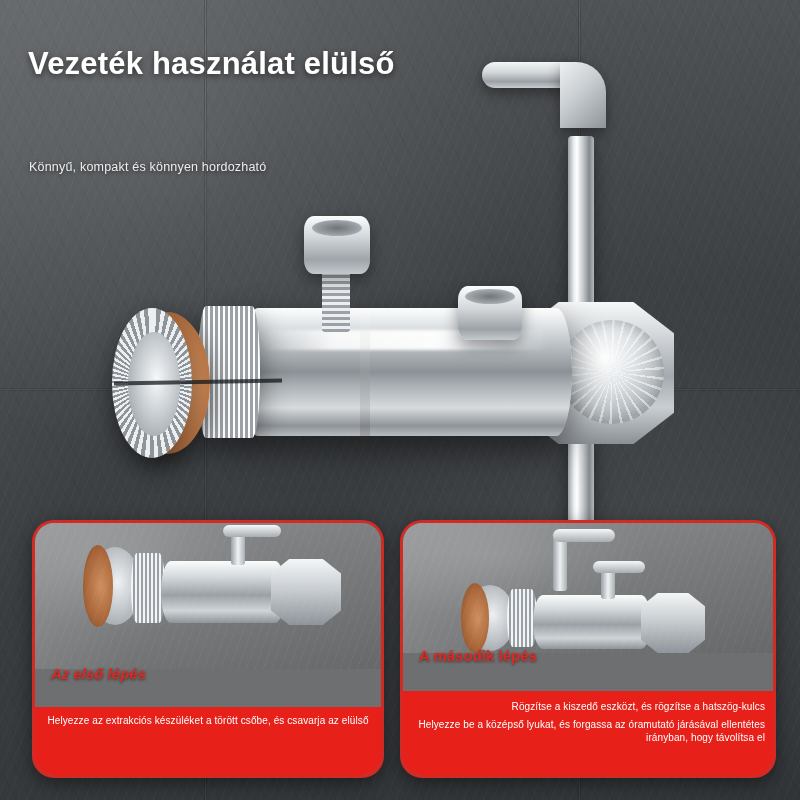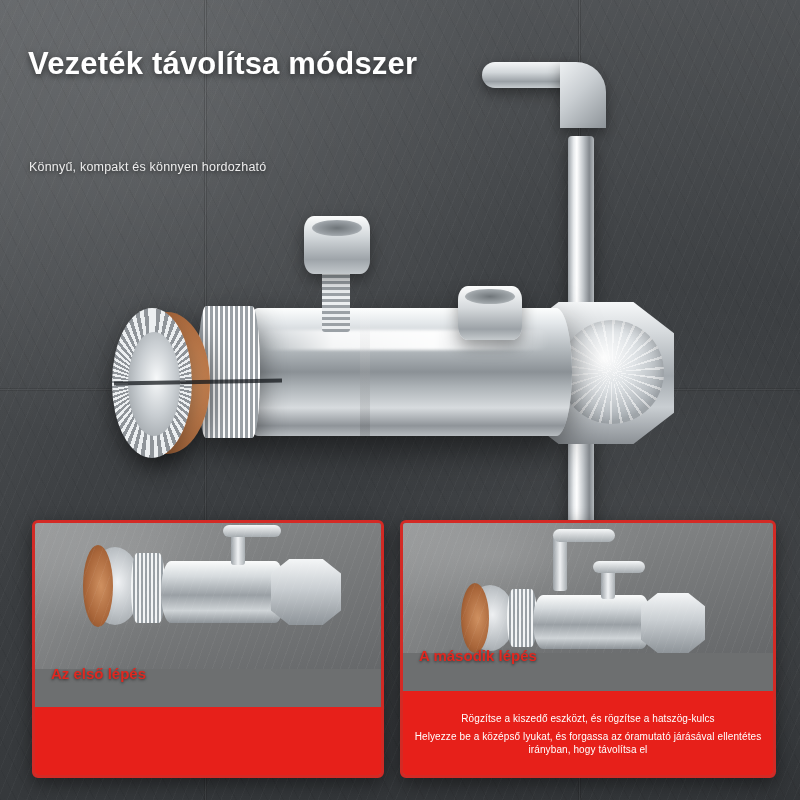--- a/index.html
+++ b/index.html
@@ -245,21 +245,21 @@
     content:"";
     position:absolute; left:7px; top:3px; width:50px; height:15px;
     border-radius: 25px/8px;
     background: radial-gradient(ellipse at 50% 50%, #70767a 0%, #9ea4a8 60%, #d2d6d9 100%);
   }
 
   
   .panel {
     position: absolute;
     border: 3px solid #d32a25;
-    border-radius: 6px;
+    border-radius: 22px;
     overflow: hidden;
     background: #6d6f70;
     box-shadow: 0 6px 18px rgba(0,0,0,.45);
   }
   .panel-left  { left: 32px;  top: 520px; width: 346px; height: 252px; }
   .panel-right { left: 400px; top: 520px; width: 370px; height: 252px; }
 
   .panel-photo {
     position: absolute;
     left: 0; right: 0; top: 0;
@@ -279,21 +279,21 @@
   .mini-metal { position: absolute; }
 
   .label-step {
     position: absolute;
     color: #e02820;
     font-weight: bold;
     font-size: 15px;
     text-shadow: 0 1px 3px rgba(0,0,0,.55);
     line-height: 1.25;
   }
-  .lbl-left  { left: 16px; top: 142px; }
+  .lbl-left  { left: 16px; top: 142px; font-style: italic; }
   .lbl-right { left: 16px; top: 124px; }
 
   .panel-caption {
     position: absolute;
     left: 0; right: 0; bottom: 0;
     background: #e7201a;
     color: #ffffff;
     text-align: center;
     box-sizing: border-box;
     padding: 7px 8px 8px;
@@ -302,34 +302,34 @@
     font-size: 10px;
     line-height: 1.35;
     letter-spacing: .1px;
   }
   .cap-big {
     font-size: 15.5px;
     font-weight: bold;
     margin-top: 5px;
   }
   .panel-left .panel-caption  { height: 68px; }
-  .panel-right .panel-caption { height: 84px; padding-top: 21px; }
+  .panel-right .panel-caption { height: 84px; padding-top: 9px; text-align: right; }
   .panel-right .cap-small.second { margin-top: 4px; }
 </style>
 </head>
 <body>
 
 <div class="page">
 
   <div class="wall"></div>
   <div class="grout-v" style="left:204px"></div>
   <div class="grout-v" style="left:578px"></div>
   <div class="grout-h" style="top:388px"></div>
 
-  <div class="title">Vezeték távolítsa módszer</div>
+  <div class="title">Vezeték használat elülső</div>
   <div class="subtitle">Könnyű, kompakt és könnyen hordozható</div>
 
   <div class="hero">
     <div class="elbow-h"></div>
     <div class="elbow-corner"></div>
     <div class="riser"></div>
 
     <div class="hexnut">
       <div class="hex"></div>
       <div class="cap"></div>
@@ -356,20 +356,21 @@
       <div class="mini-metal" style="left:54px;top:24px;width:52px;height:78px;border-radius:26px/39px;background:radial-gradient(ellipse at 55% 45%,#f0f2f4 0%,#bfc4c8 50%,#8a9095 100%);"></div>
       <div class="mini-metal" style="left:48px;top:22px;width:30px;height:82px;border-radius:15px/41px;background:radial-gradient(ellipse at 60% 50%,#cf9060 0%,#a9663a 60%,#7d4725 100%);"></div>
       <div class="mini-metal" style="left:96px;top:30px;width:34px;height:70px;border-radius:6px/35px;background:repeating-linear-gradient(90deg,#f3f5f6 0 2px,#99a0a5 2px 4px);"></div>
       <div class="mini-metal" style="left:126px;top:38px;width:124px;height:62px;border-radius:10px/31px;background:linear-gradient(180deg,#fbfcfc 0%,#d5dadd 25%,#9aa0a5 55%,#cfd4d7 80%,#8d9398 100%);"></div>
       <div class="mini-metal" style="left:236px;top:36px;width:70px;height:66px;clip-path:polygon(0% 22%,26% 0%,74% 0%,100% 22%,100% 78%,74% 100%,26% 100%,0% 78%);background:linear-gradient(180deg,#f4f6f7 0%,#c9ced2 45%,#8e9499 100%);"></div>
       <div class="mini-metal" style="left:196px;top:8px;width:14px;height:34px;border-radius:3px;background:linear-gradient(90deg,#9aa0a5,#f0f2f4,#a8aeb2);"></div>
       <div class="mini-metal" style="left:188px;top:2px;width:58px;height:12px;border-radius:6px;background:linear-gradient(180deg,#f6f8f9,#a6acb0);"></div>
     </div>
     <div class="label-step lbl-left">Az első lépés</div>
     <div class="panel-caption">
+      <div class="cap-small">Helyezze az extrakciós készüléket a törött csőbe, és csavarja az elülső</div>
     </div>
   </div>
 
   <div class="panel panel-right">
     <div class="panel-photo">
       <div class="mini-metal" style="left:62px;top:62px;width:50px;height:66px;border-radius:25px/33px;background:radial-gradient(ellipse at 55% 45%,#eef0f2 0%,#bdc2c6 50%,#8a9095 100%);"></div>
       <div class="mini-metal" style="left:58px;top:60px;width:28px;height:70px;border-radius:14px/35px;background:radial-gradient(ellipse at 60% 50%,#cf9060 0%,#a9663a 60%,#7d4725 100%);"></div>
       <div class="mini-metal" style="left:104px;top:66px;width:30px;height:58px;border-radius:6px/29px;background:repeating-linear-gradient(90deg,#f3f5f6 0 2px,#99a0a5 2px 4px);"></div>
       <div class="mini-metal" style="left:130px;top:72px;width:118px;height:54px;border-radius:10px/27px;background:linear-gradient(180deg,#fbfcfc 0%,#d5dadd 25%,#9aa0a5 55%,#cfd4d7 80%,#8d9398 100%);"></div>
       <div class="mini-metal" style="left:238px;top:70px;width:64px;height:60px;clip-path:polygon(0% 22%,26% 0%,74% 0%,100% 22%,100% 78%,74% 100%,26% 100%,0% 78%);background:linear-gradient(180deg,#f4f6f7 0%,#c9ced2 45%,#8e9499 100%);"></div>

